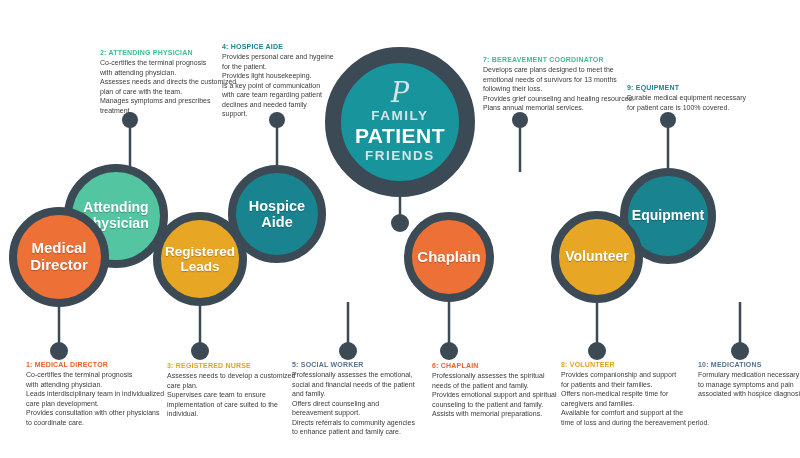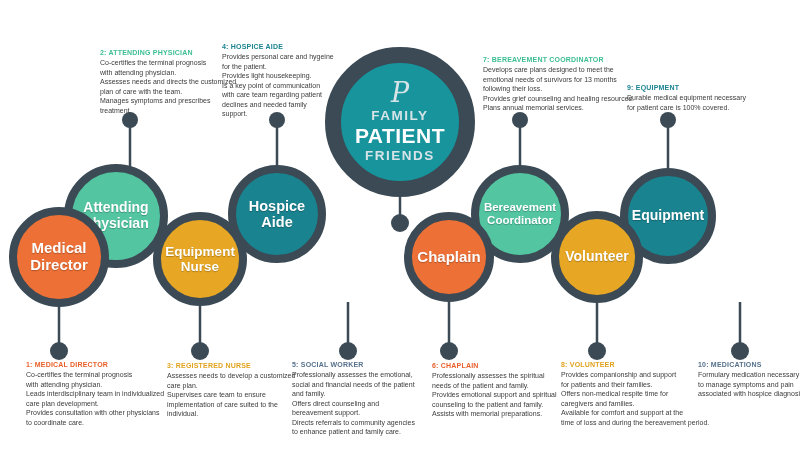--- a/index.html
+++ b/index.html
@@ -102,32 +102,29 @@
       <div class="center-small">FRIENDS</div>
     </div>
   </div>
 
   <div class="circle c2" style="background-color: rgb(83, 198, 161);">
     <span class="circle-label">Attending Physician</span>
   </div>
   <div class="circle c4" style="background-color: rgb(26, 131, 144);">
     <span class="circle-label">Hospice Aide</span>
   </div>
-  <div class="circle c7" style="background-color: rgb(83, 198, 161);">
-    <span class="circle-label">Bereavement Coordinator</span>
-  </div>
   <div class="circle c1" style="background-color: rgb(237, 112, 54);">
     <span class="circle-label">Medical Director</span>
   </div>
 
   <div class="circle c9" style="background-color: rgb(26, 131, 144);">
     <span class="circle-label">Equipment</span>
   </div>
   <div class="circle c3" style="background-color: rgb(231, 167, 36);">
-    <span class="circle-label">Equipment Nurse</span>
+    <span class="circle-label">Registered Leads</span>
   </div>
   <div class="circle c6" style="background-color: rgb(237, 112, 54);">
     <span class="circle-label">Chaplain</span>
   </div>
   <div class="circle c8" style="background-color: rgb(231, 167, 36);">
     <span class="circle-label">Volunteer</span>
   </div>
 
   <div class="note n1">
     <div class="note-title" style="color: rgb(232, 96, 42);">1: MEDICAL DIRECTOR</div>

